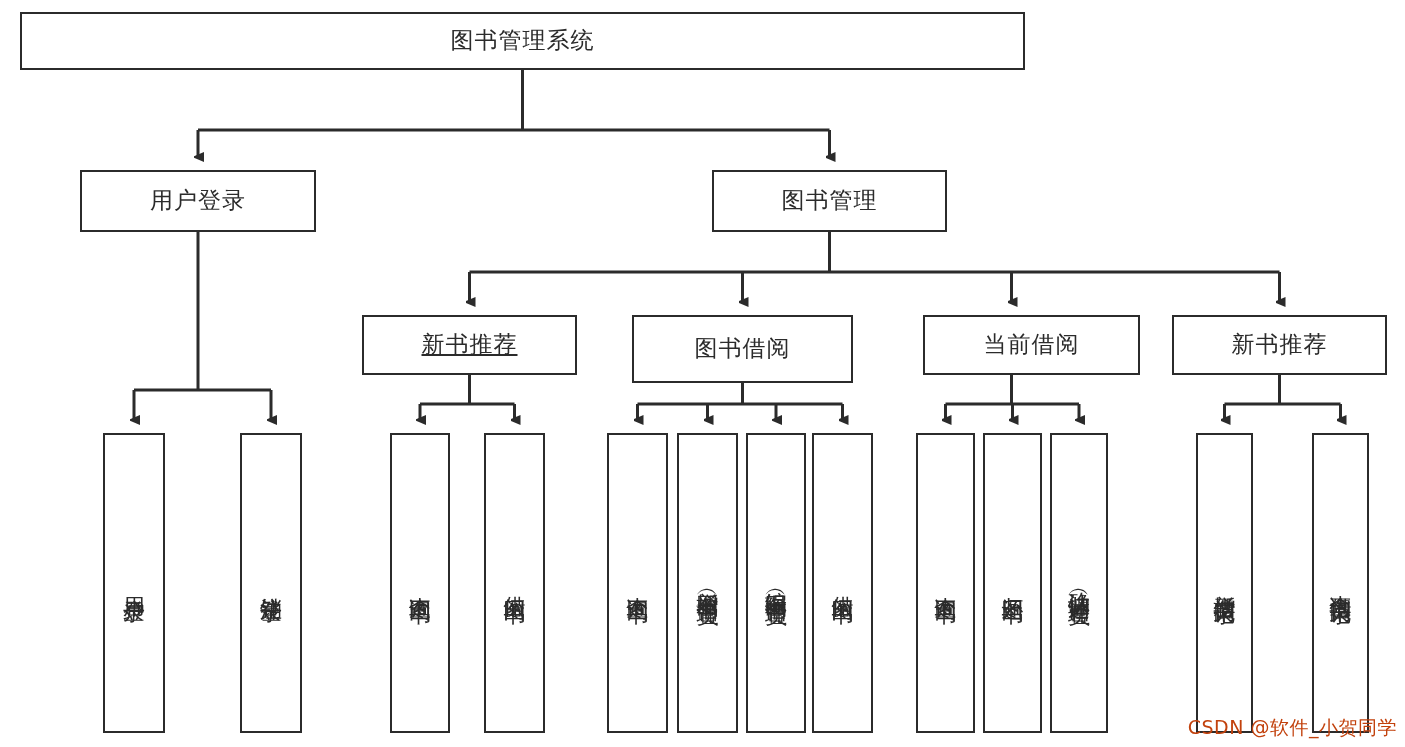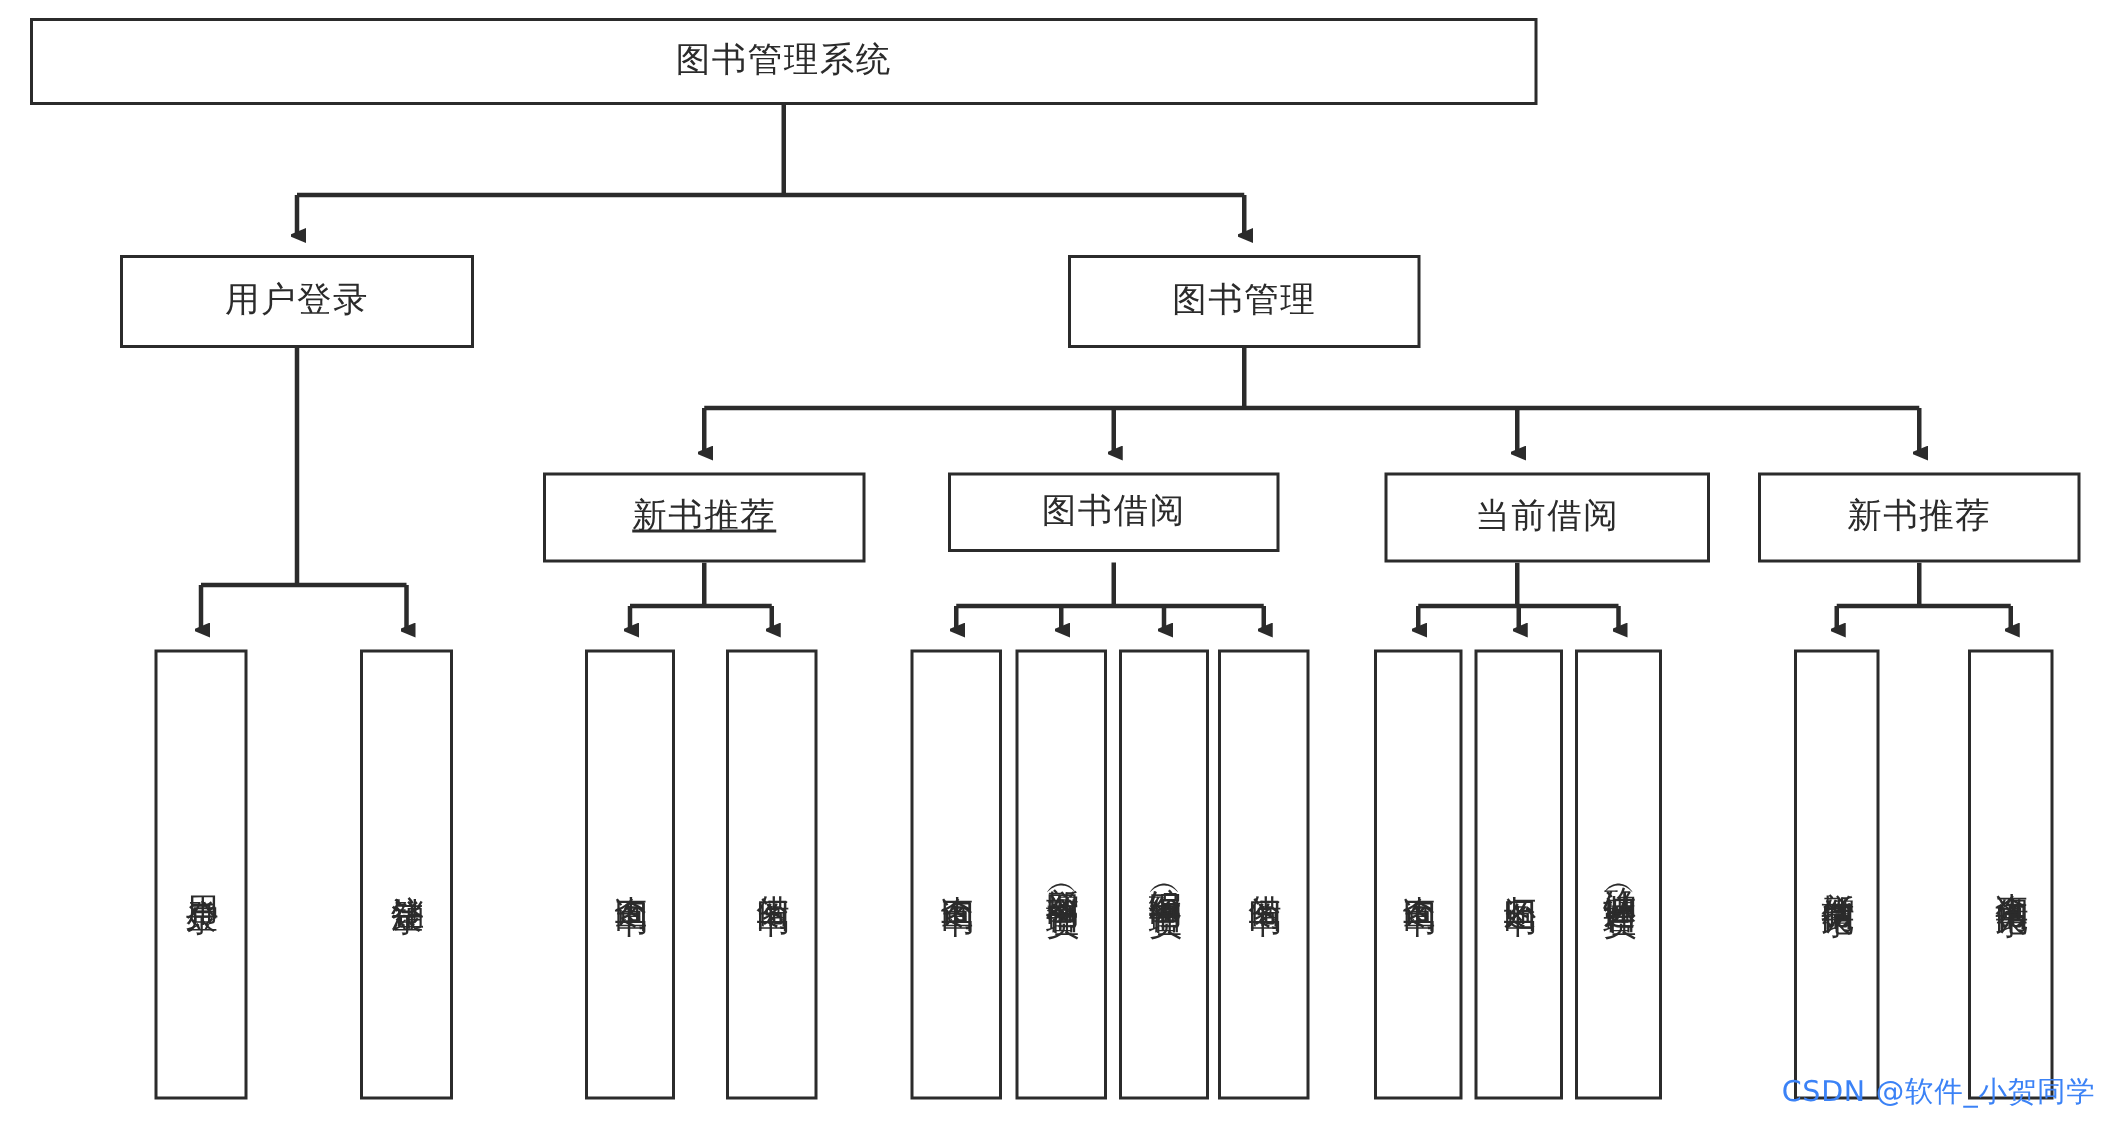--- a/index.html
+++ b/index.html
@@ -38,21 +38,21 @@
     -webkit-writing-mode:vertical-rl;
     white-space:nowrap;
     letter-spacing:2px;
     text-align:center;
   }
   .watermark{
     position:absolute;
     right:8px;
     bottom:6px;
     font-size:19px;
-    color:#3b82f6;
+    color:#c2410c;
     letter-spacing:0.5px;
     white-space:nowrap;
     z-index:5;
   }
   svg.links{position:absolute;left:0;top:0;width:1405px;height:747px;pointer-events:none;}
 </style>
 </head>
 <body>
 
 <div id="diagram">
@@ -105,21 +105,21 @@
       </div>
       <div class="node h" style="left: 80px; top: 170px; width: 236px; height: 62px;">
         <span>用户登录</span>
       </div>
       <div class="node h" style="left: 712px; top: 170px; width: 235px; height: 62px;">
         <span>图书管理</span>
       </div>
       <div class="node h" style="left: 362px; top: 315px; width: 215px; height: 60px; text-decoration: underline;">
         <span>新书推荐</span>
       </div>
-      <div class="node h" style="left: 632px; top: 315px; width: 221px; height: 53px;">
+      <div class="node h" style="left: 632px; top: 315px; width: 221px; height: 68px;">
         <span>图书借阅</span>
       </div>
       <div class="node h" style="left: 903px; top: 315px; width: 217px; height: 60px; margin-left: 20px;">
         <span>当前借阅</span>
       </div>
       <div class="node h" style="left: 1172px; top: 315px; width: 215px; height: 60px;">
         <span>新书推荐</span>
       </div>
       <div class="node v" style="left: 103px; top: 433px; width: 62px; height: 300px;">
         <span class="vtext">用户登录</span>

